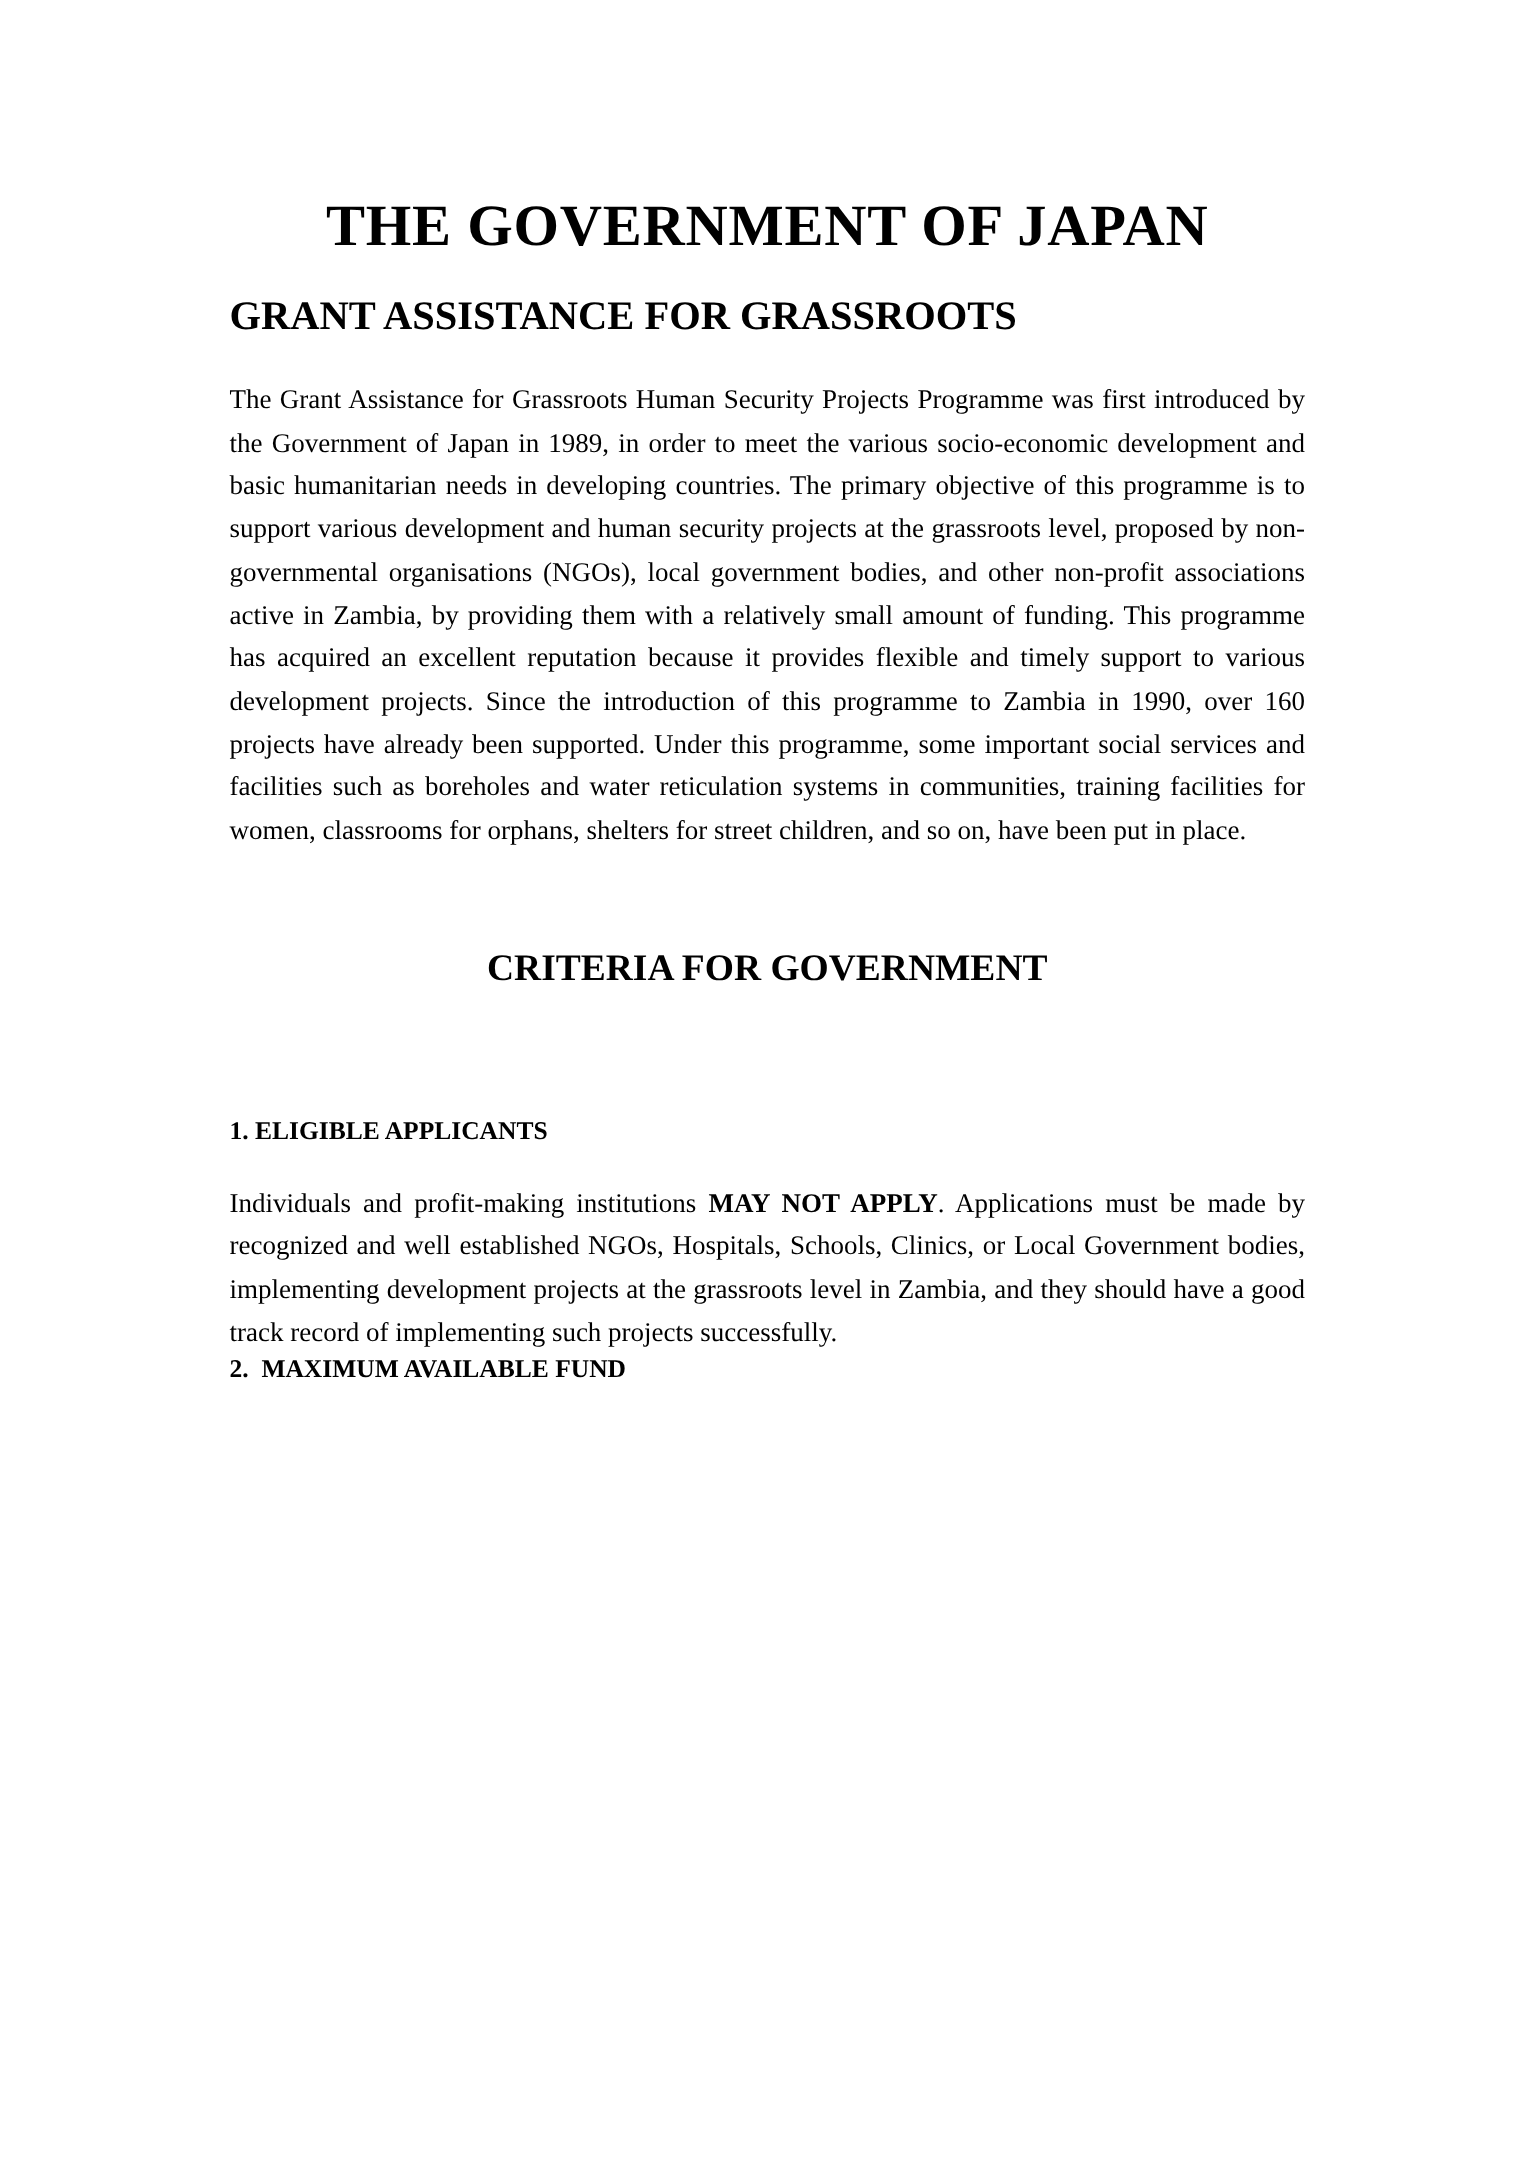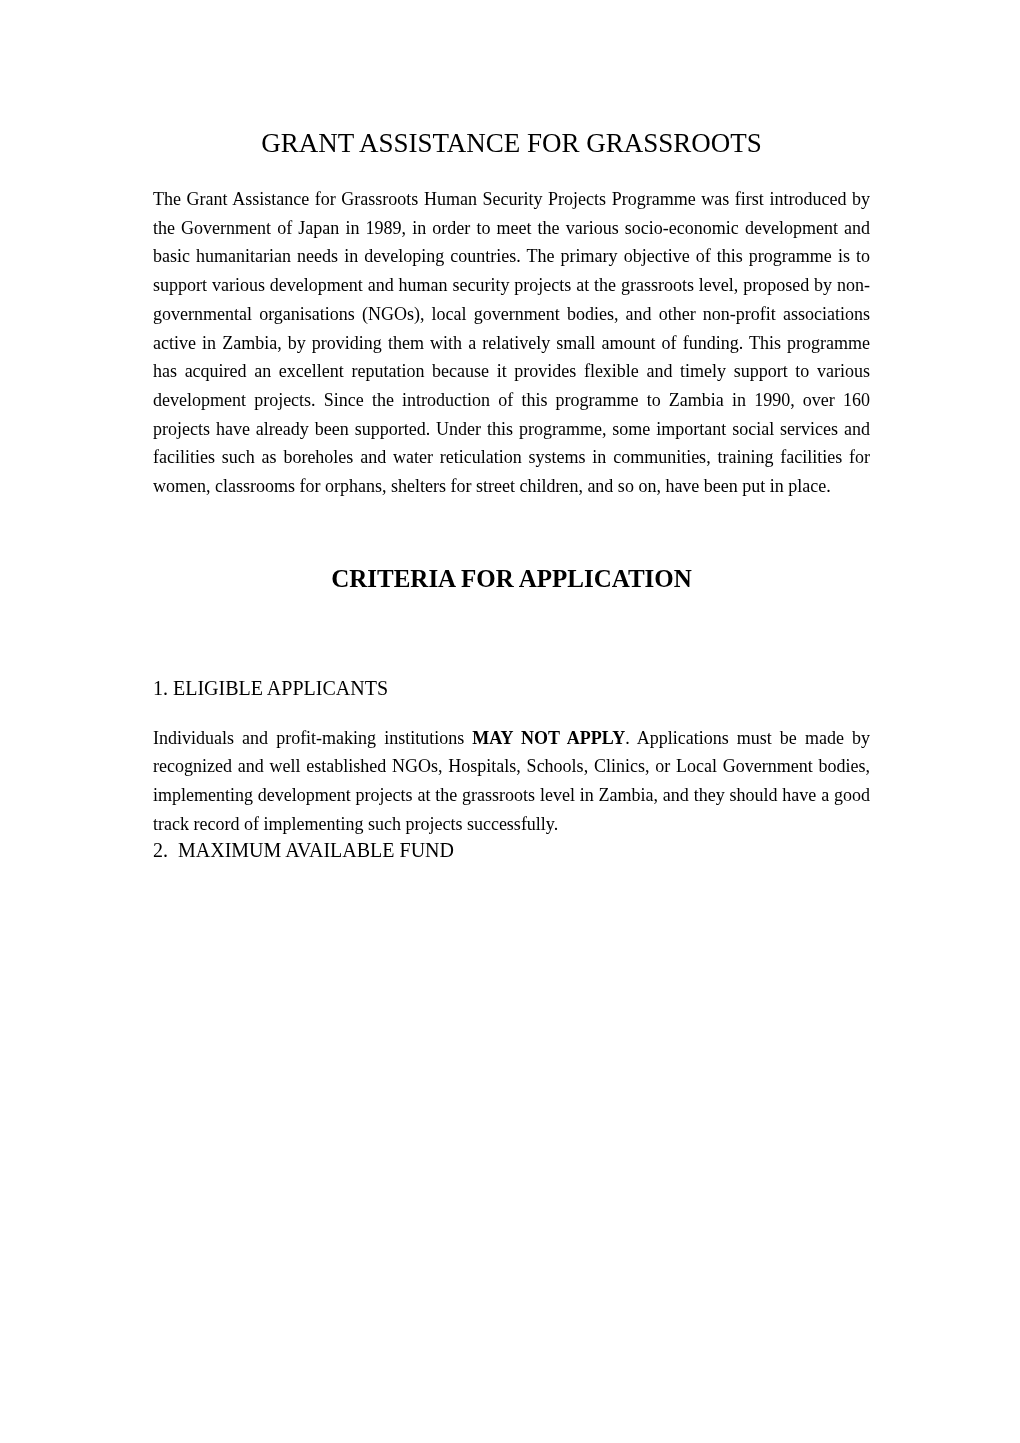--- a/index.html
+++ b/index.html
@@ -19,23 +19,23 @@
   }
   .doc-title {
     text-align: center;
     font-size: 39px;
     font-weight: bold;
     letter-spacing: 0.5px;
     margin-bottom: 22px;
     white-space: pre-wrap;
   }
   .doc-subtitle {
-    text-align: center;
+    text-align: left;
     font-size: 27px;
-    font-weight: normal;
+    font-weight: bold;
     margin-bottom: 26px;
     white-space: pre-wrap;
   }
   .section-heading {
     text-align: center;
     font-size: 25px;
     font-weight: bold;
     white-space: pre-wrap;
   }
   .intro-heading { margin-top: 66px; margin-bottom: 78px; }
@@ -43,41 +43,42 @@
   .body-para {
     font-size: 18px;
     line-height: 28.7px;
     text-align: justify;
     text-justify: inter-word;
   }
   .body-para.justify-last {
     text-align-last: justify;
   }
   .sub-heading {
-    font-size: 20px;
-    font-weight: normal;
+    font-size: 17px;
+    font-weight: bold;
     margin-bottom: 24px;
     white-space: pre-wrap;
   }
   .sub-heading.second { }
   strong { font-weight: bold; margin-top: 48px; }
 </style>
 </head>
 <body>
 
 <div class="page">
 
+  <h1 class="doc-title">THE GOVERNMENT OF JAPAN</h1>
 
   <h2 class="doc-subtitle">GRANT ASSISTANCE FOR GRASSROOTS</h2>
 
 
 
   <p class="body-para">The Grant Assistance for Grassroots Human Security Projects Programme was first introduced by the Government of Japan in 1989, in order to meet the various socio-economic development and basic humanitarian needs in developing countries. The primary objective of this programme is to support various development and human security projects at the grassroots level, proposed by non-governmental organisations (NGOs), local government bodies, and other non-profit associations active in Zambia, by providing them with a relatively small amount of funding. This programme has acquired an excellent reputation because it provides flexible and timely support to various development projects. Since the introduction of this programme to Zambia in 1990, over 160 projects have already been supported. Under this programme, some important social services and facilities such as boreholes and water reticulation systems in communities, training facilities for women, classrooms for orphans, shelters for street children, and so on, have been put in place.</p>
 
-  <h3 class="section-heading criteria-heading">CRITERIA FOR APPLICATION</h3>
+  <h3 class="section-heading criteria-heading">CRITERIA FOR GOVERNMENT</h3>
 
   <h4 class="sub-heading">1. ELIGIBLE APPLICANTS</h4>
 
   <p class="body-para"><span>Individuals and profit-making institutions </span><strong>MAY NOT APPLY</strong><span>. Applications must be made by recognized and well established NGOs, Hospitals, Schools, Clinics, or Local Government bodies, implementing development projects at the grassroots level in Zambia, and they should have a good track record of implementing such projects successfully.</span></p>
 
   <h4 class="sub-heading second">2.  MAXIMUM AVAILABLE FUND</h4>
 
 
 </div>
 

